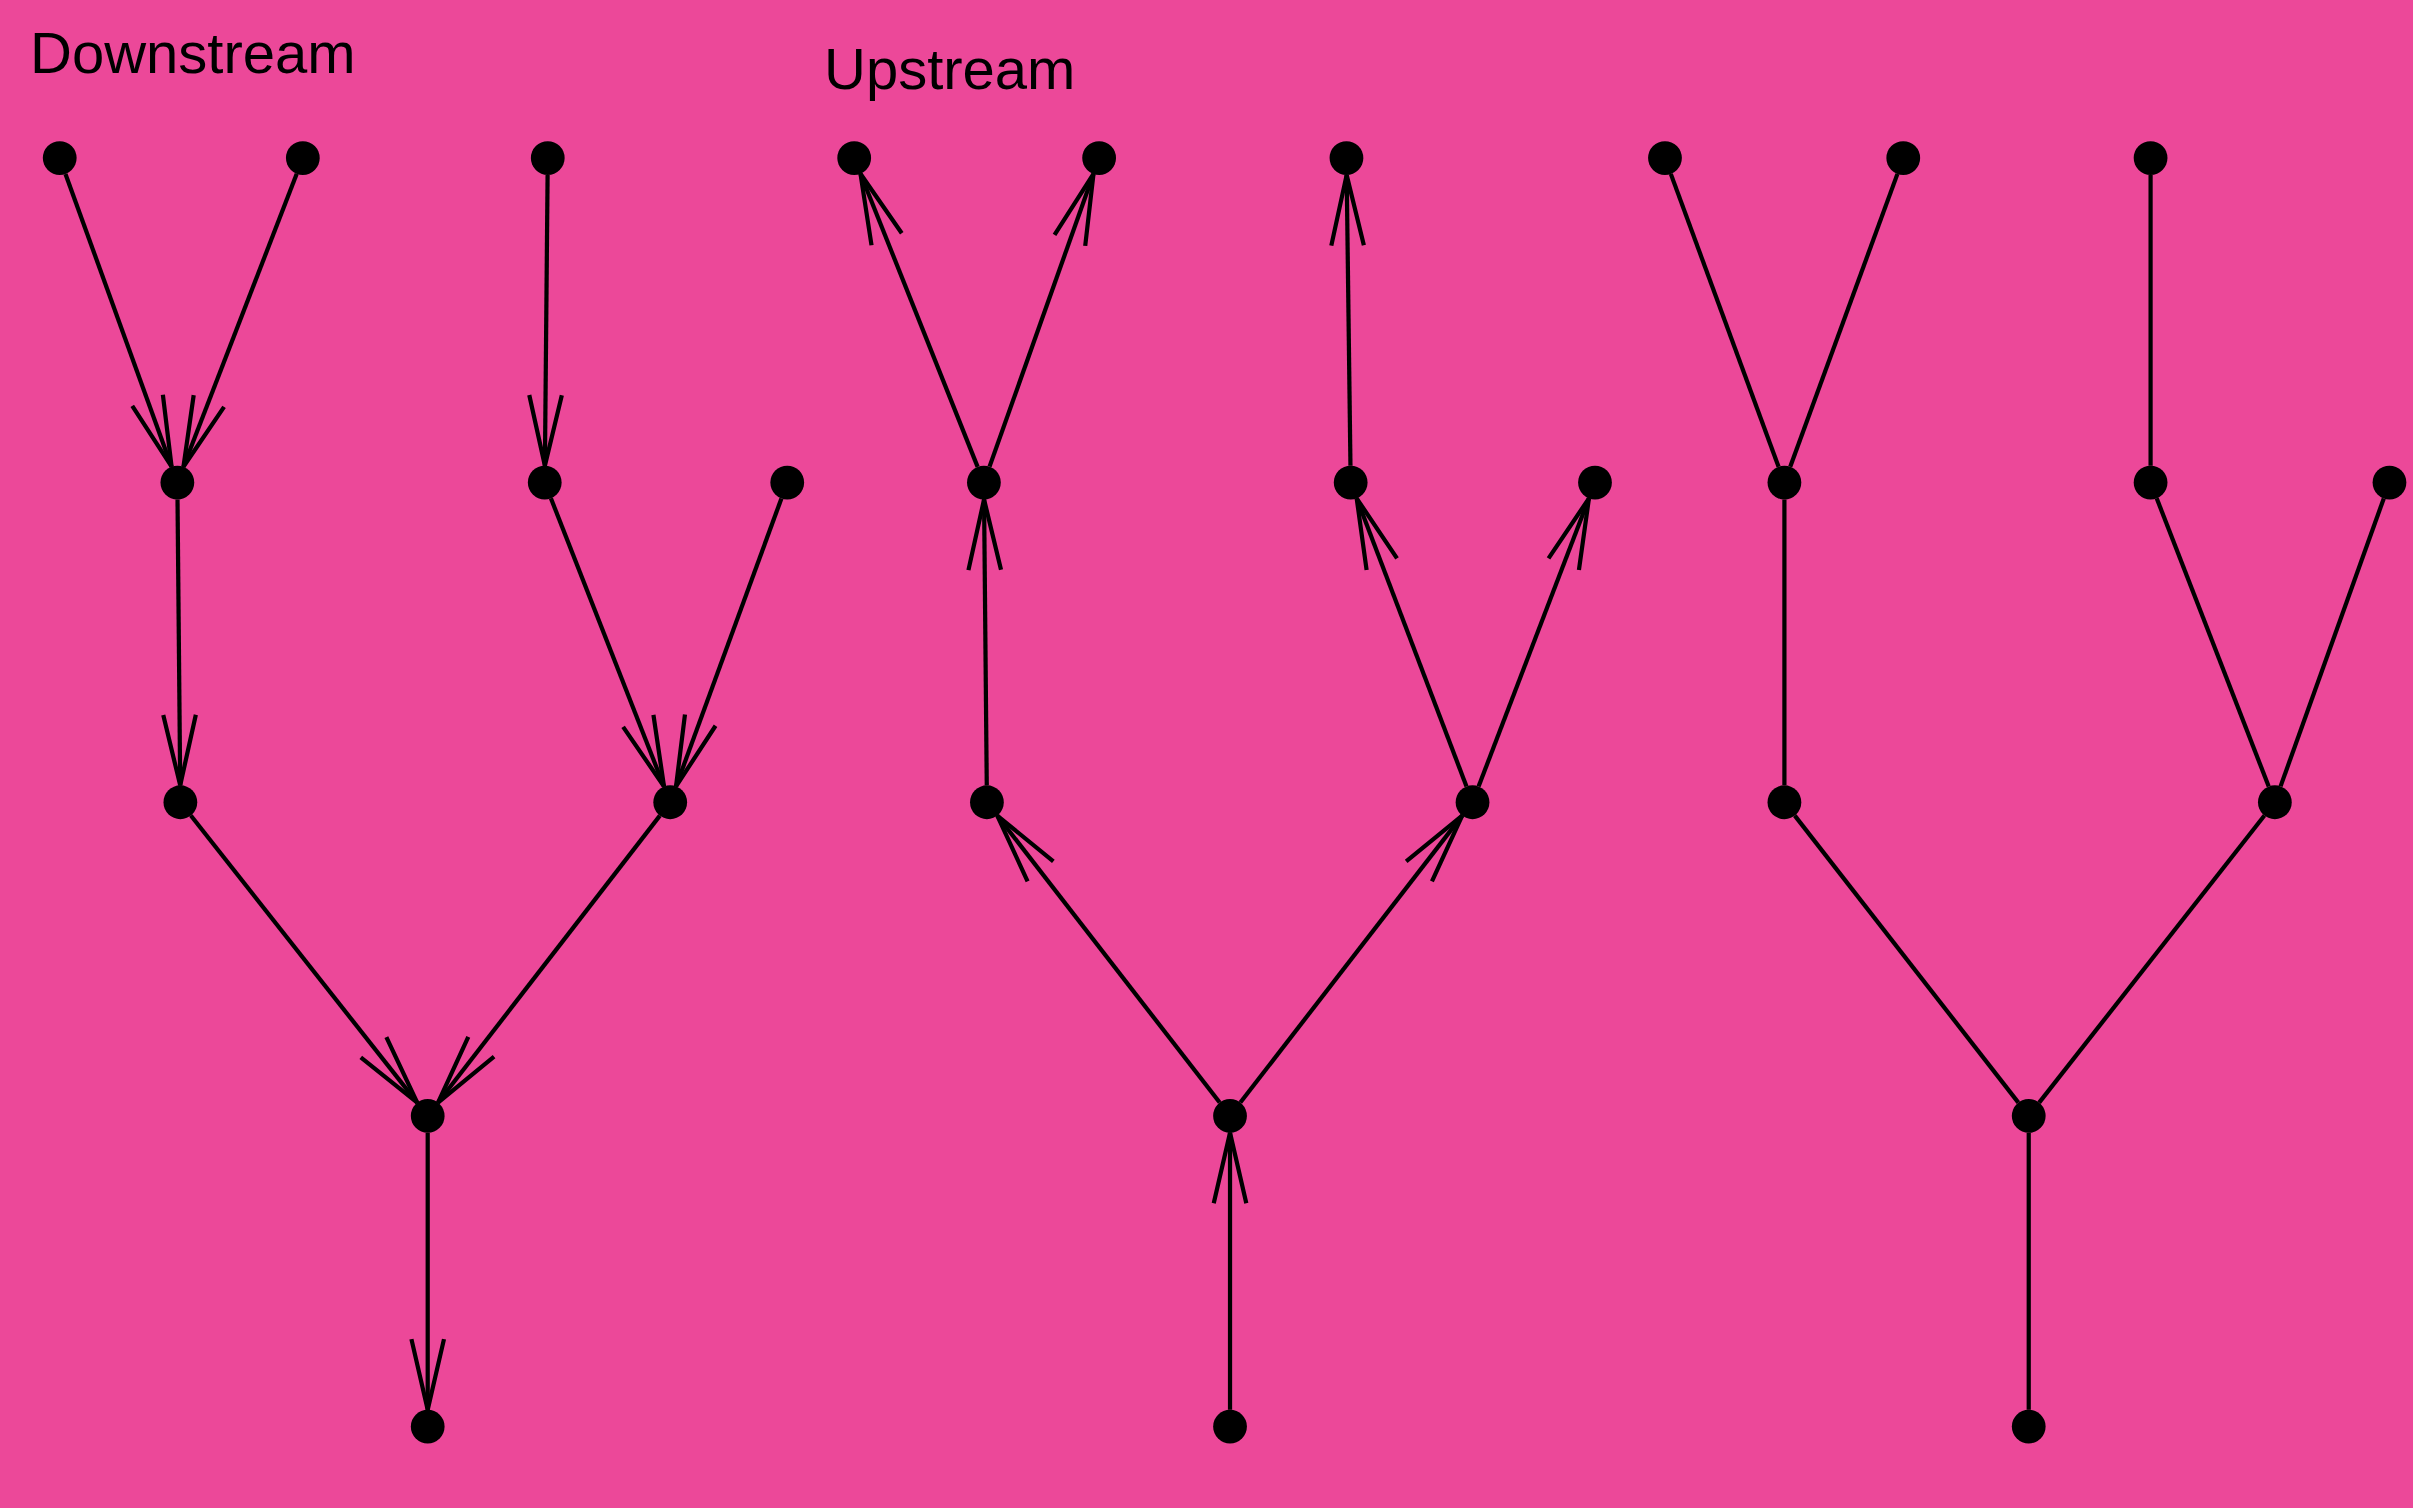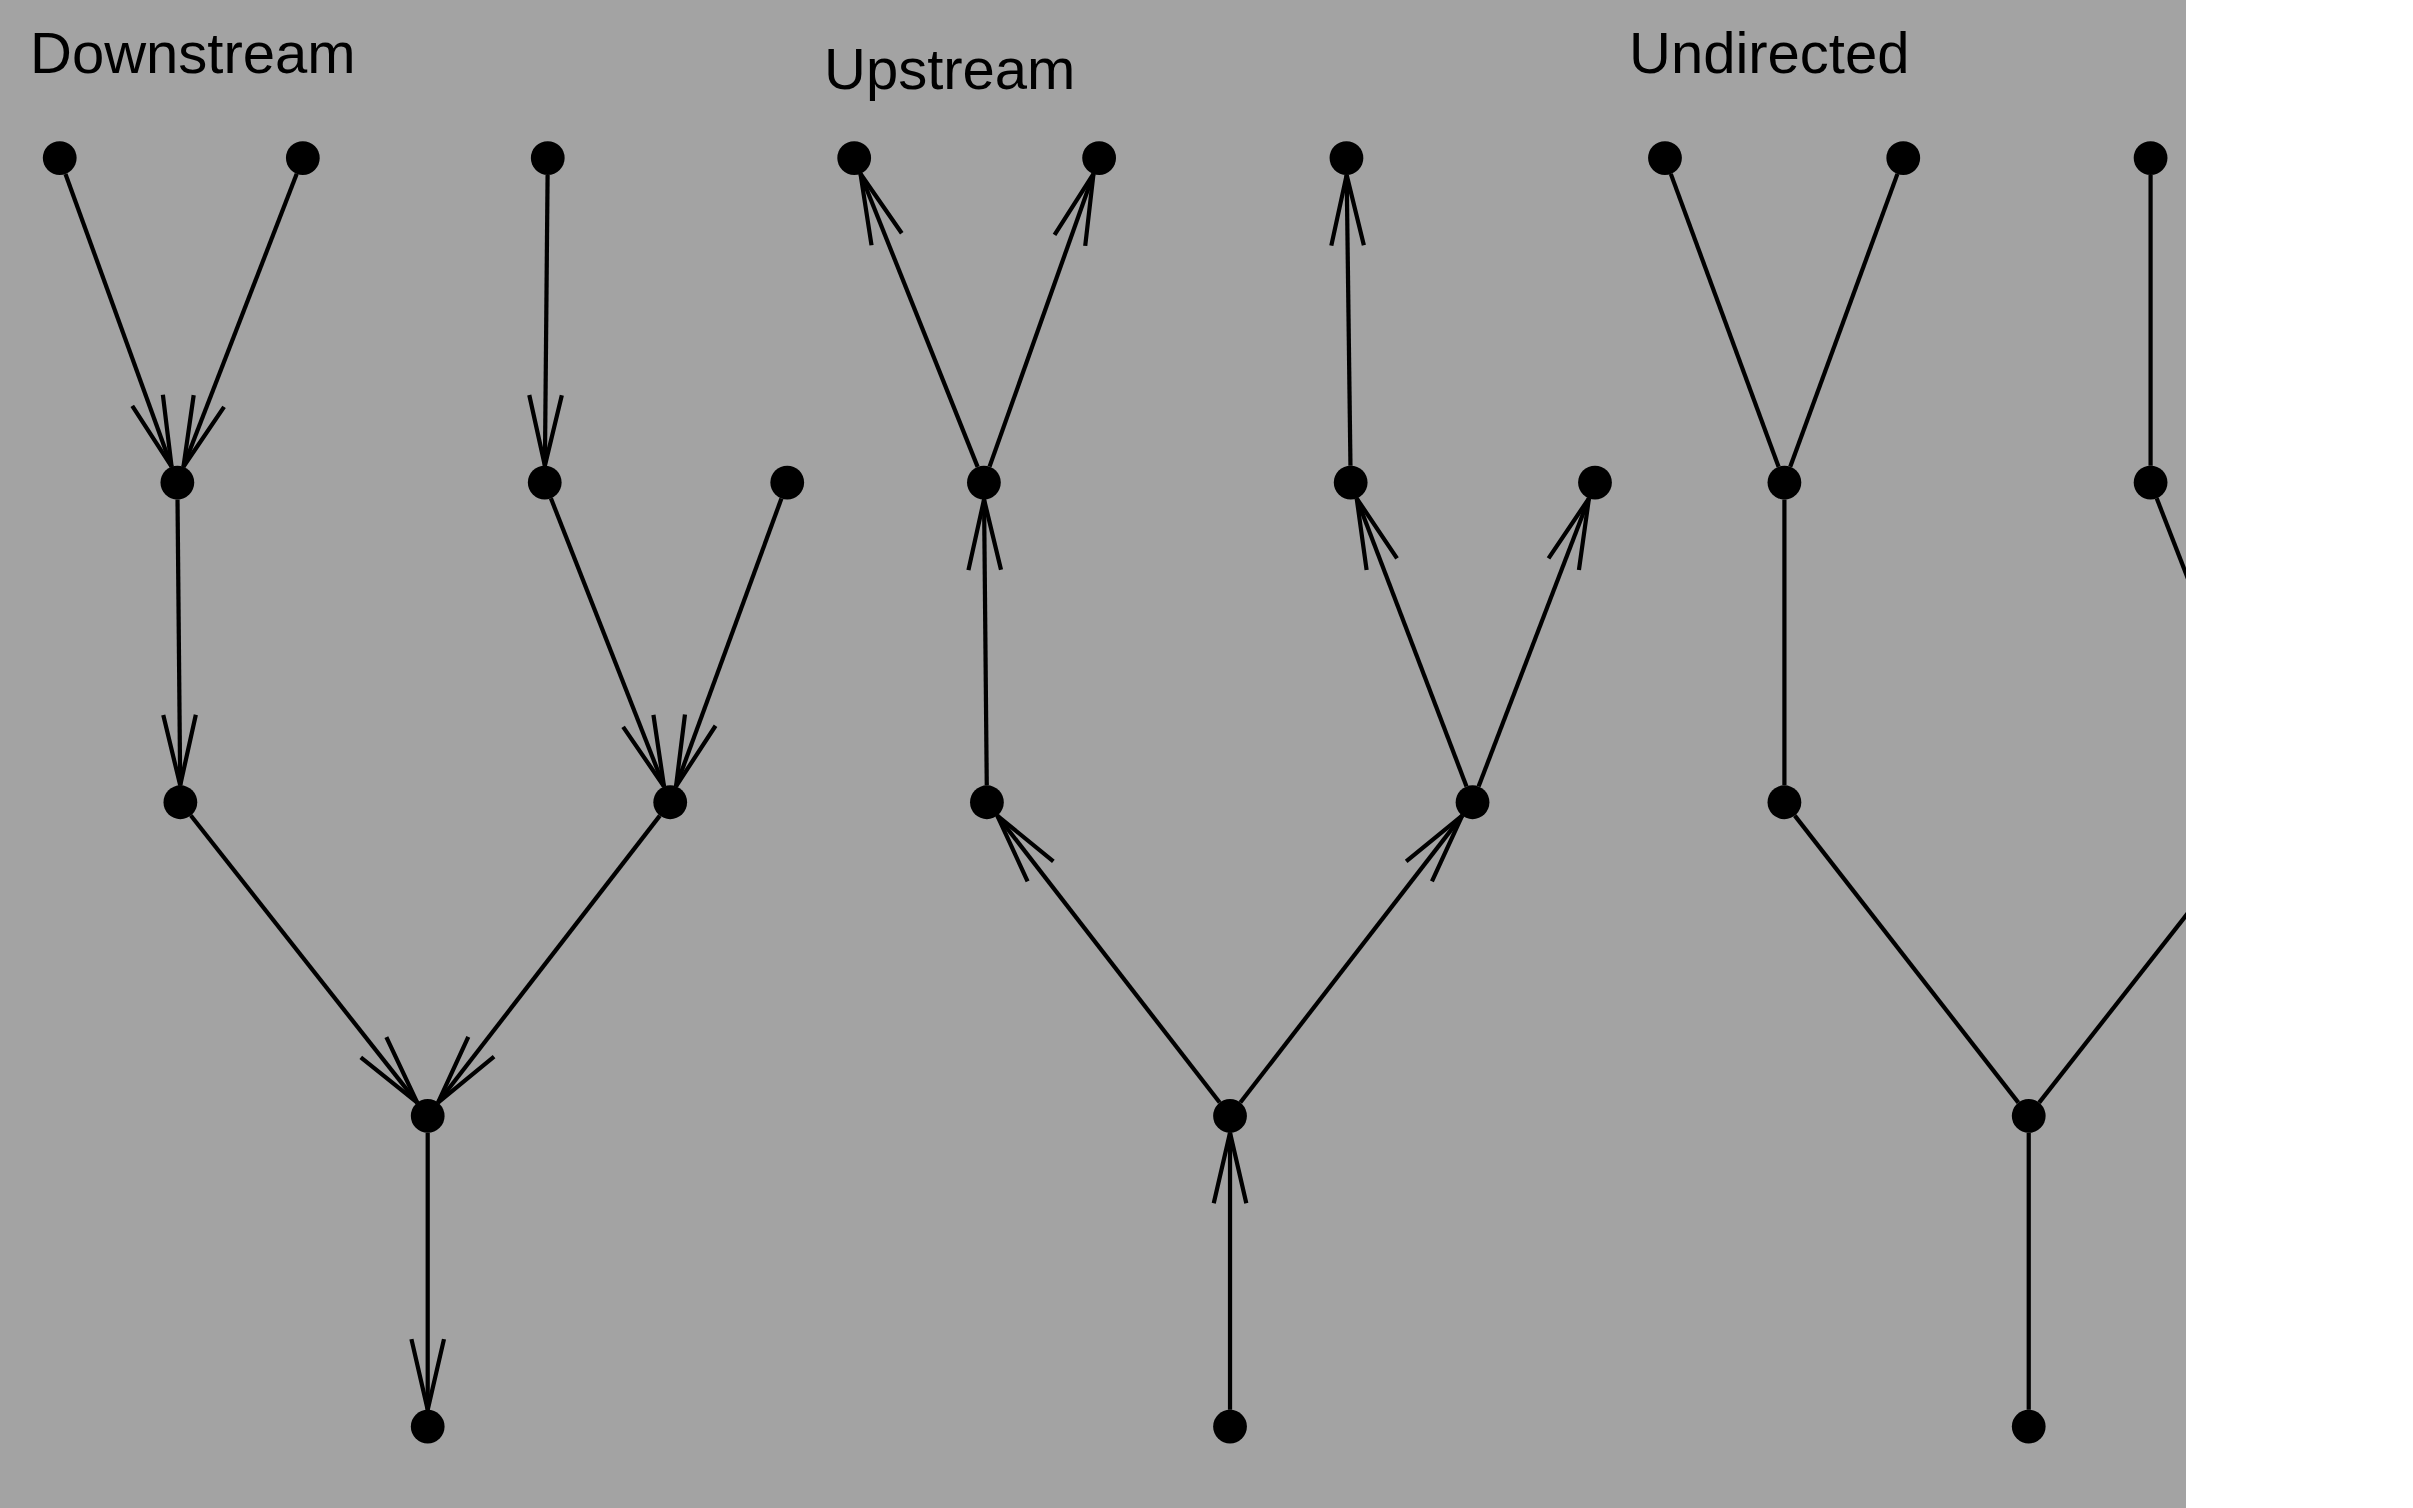--- a/index.html
+++ b/index.html
@@ -2,23 +2,23 @@
 <html style="font-size:9.7px"><head>
 <meta charset="utf-8">
 <style>
   html, body {
     margin: 0;
     padding: 0;
     background: #ffffff;
   }
   #canvas-root {
     position: relative;
-    width: 2186px;
+    width: 2413px;
     height: 1508px;
-    background: #a3a3a3;
+    background: #ec4899;
     font-family: "Liberation Sans", sans-serif;
     overflow: hidden;
   }
   .panel-label {
     position: absolute;
     font-family: "Liberation Sans", sans-serif;
     font-size: 58px;
     font-weight: 400;
     color: #000000;
     letter-spacing: 0px;
@@ -57,21 +57,20 @@
 </style>
 </head>
 <body>
 
 <div id="canvas-root">
 
   <div class="panel-label" id="label-downstream">Downstream</div>
 
   <div class="panel-label" id="label-upstream">Upstream</div>
 
-  <div class="panel-label" id="label-undirected">Undirected</div>
 
   <svg class="graph-layer" id="graph-layer" viewBox="0 0 4000 2500" preserveAspectRatio="none">
     <g id="edges-group">
         <line x1="108.54129988239666" y1="288.3242017268174" x2="284.45870011760337" y2="773.6757982731825" class="edge-line"></line>
         <polyline points="269.99398561186905,654.5507713717476 284.45870011760337,773.6757982731825 219.23692618437042,672.9478468148001" class="arrow-head"></polyline>
         <line x1="491.90306072163867" y1="288.11612178729996" x2="304.09693927836133" y2="773.8838782127" class="edge-line"></line>
         <polyline points="371.4383871792846,674.5605204633406 304.09693927836133,773.8838782127 321.0825374813482,655.0920878663688" class="arrow-head"></polyline>
         <line x1="907.7397881890017" y1="289.998790863418" x2="903.2602118109983" y2="772.001209136582" class="edge-line"></line>
         <polyline points="931.3397837719392,655.3327145097534 903.2602118109983,772.001209136582 877.3538621284029,654.830986613438" class="arrow-head"></polyline>
         <line x1="294.26413918951084" y1="827.9987540881476" x2="298.73586081048916" y2="1302.0012459118523" class="edge-line"></line>

